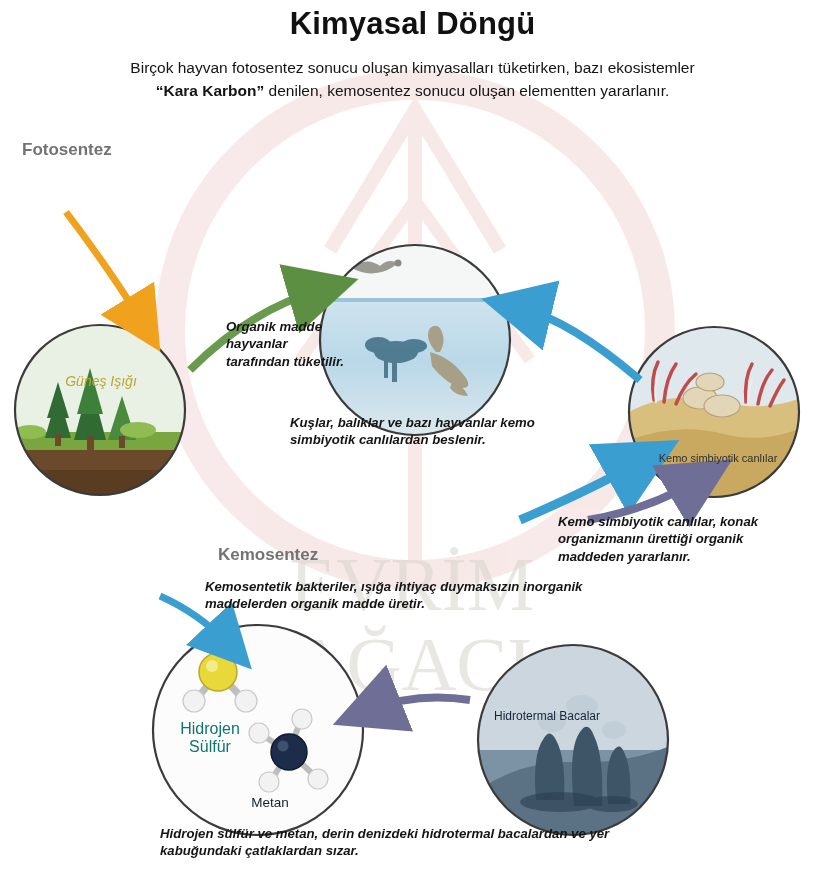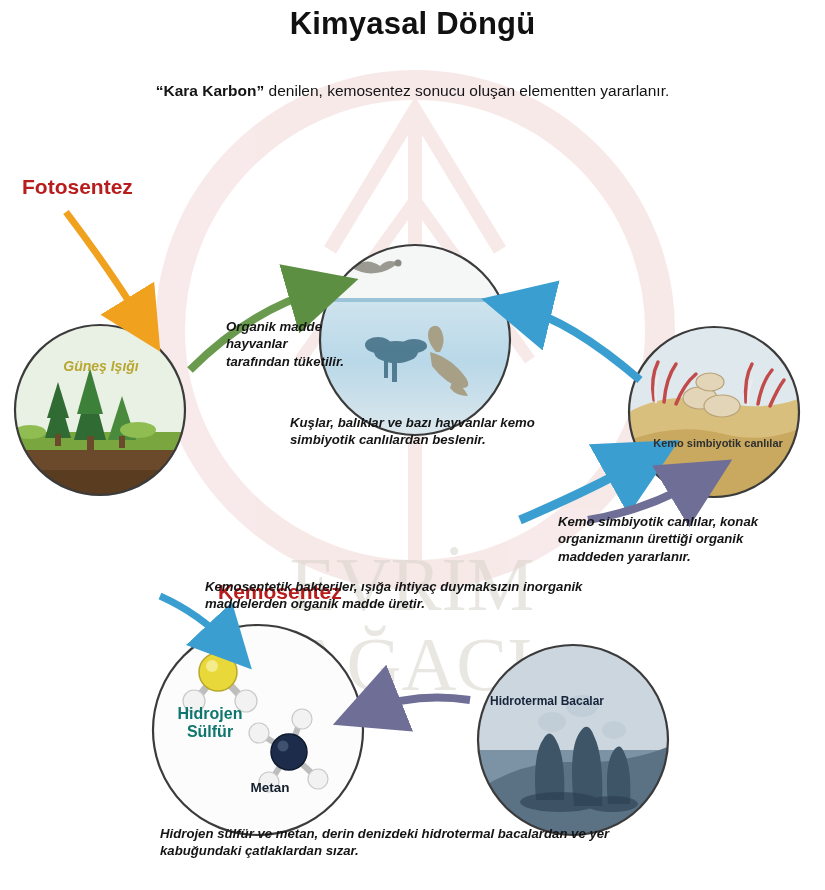--- a/index.html
+++ b/index.html
@@ -43,24 +43,23 @@
     text-align: center;
     font-size: 15.5px;
     line-height: 1.5;
     color: #141414;
   }
   #subtitle b { font-weight: bold; }
 
   
   .section-head {
     position: absolute;
-    font-size: 21px;
+    font-size: 17px;
     font-weight: bold;
-    color: #b91c1c;
-    margin-top: 35px;
+    color: #737373;
   }
   #head-photo { left: 22px; top: 140px; }
   #head-chemo { left: 218px; top: 545px; }
 
   
   .caption {
     position: absolute;
     font-size: 13.2px;
     font-style: italic;
     font-weight: bold;
@@ -72,23 +71,24 @@
   #cap-organik    { left: 226px; top: 318px;  width: 120px; }
   #cap-kuslar     { left: 290px; top: 414px;  width: 300px; }
   #cap-decay      { left: 8px;   top: 512px;  width: 210px; }
   #cap-kemosym    { left: 558px; top: 513px;  width: 230px; }
   #cap-chemo-desc { left: 205px; top: 578px;  width: 390px; }
   #cap-bottom     { left: 160px; top: 825px;  width: 520px; }
 
   .circle-label {
     position: absolute;
     font-size: 12.5px;
-    font-weight: bold;
+    font-weight: normal;
     text-align: center;
     pointer-events: none;
+    margin-top: 15px;
   }
   #lbl-gunes  { left: 36px;  top: 358px; width: 130px; color: #b8a732; font-size: 14px; font-style: italic;}
   #lbl-kemo   { left: 638px; top: 437px; width: 160px; color: #2f2f2f; font-size: 11px; }
   #lbl-hidro  { left: 452px; top: 694px; width: 190px; color: #16243a; font-size: 12px; }
   #lbl-hsulfur{ left: 160px; top: 705px; width: 100px; color: #0f766e; font-size: 16px; }
   #lbl-metan  { left: 225px; top: 780px; width: 90px;  color: #15202e; font-size: 13.5px; }
 
   svg { display: block; }
 </style>
 </head>
@@ -103,20 +103,21 @@
       <path d="M330 250 L415 110 L500 250" stroke="#e9b9b9" stroke-width="14" fill="none"></path>
       <path d="M300 360 L415 200 L530 360" stroke="#e9b9b9" stroke-width="12" fill="none"></path>
     </g>
     <text x="412" y="610" text-anchor="middle" font-family="Liberation Serif, serif" font-size="76" fill="#d8d4cc" opacity="0.55">EVRİM</text>
     <text x="412" y="690" text-anchor="middle" font-family="Liberation Serif, serif" font-size="76" fill="#d8d4cc" opacity="0.55">AĞACI</text>
   </svg>
 
   <div id="title">Kimyasal Döngü</div>
 
   <div id="subtitle">
+    <span>Birçok hayvan fotosentez sonucu oluşan kimyasalları tüketirken, bazı ekosistemler</span>
     <br>
     <b>“Kara Karbon”</b><span> denilen, kemosentez sonucu oluşan elementten yararlanır.</span>
   </div>
 
   <div class="section-head" id="head-photo">Fotosentez</div>
   <div class="section-head" id="head-chemo">Kemosentez</div>
 
   <svg class="watermark" viewBox="0 0 825 890">
     <defs>
       <clipPath id="clip-forest">

